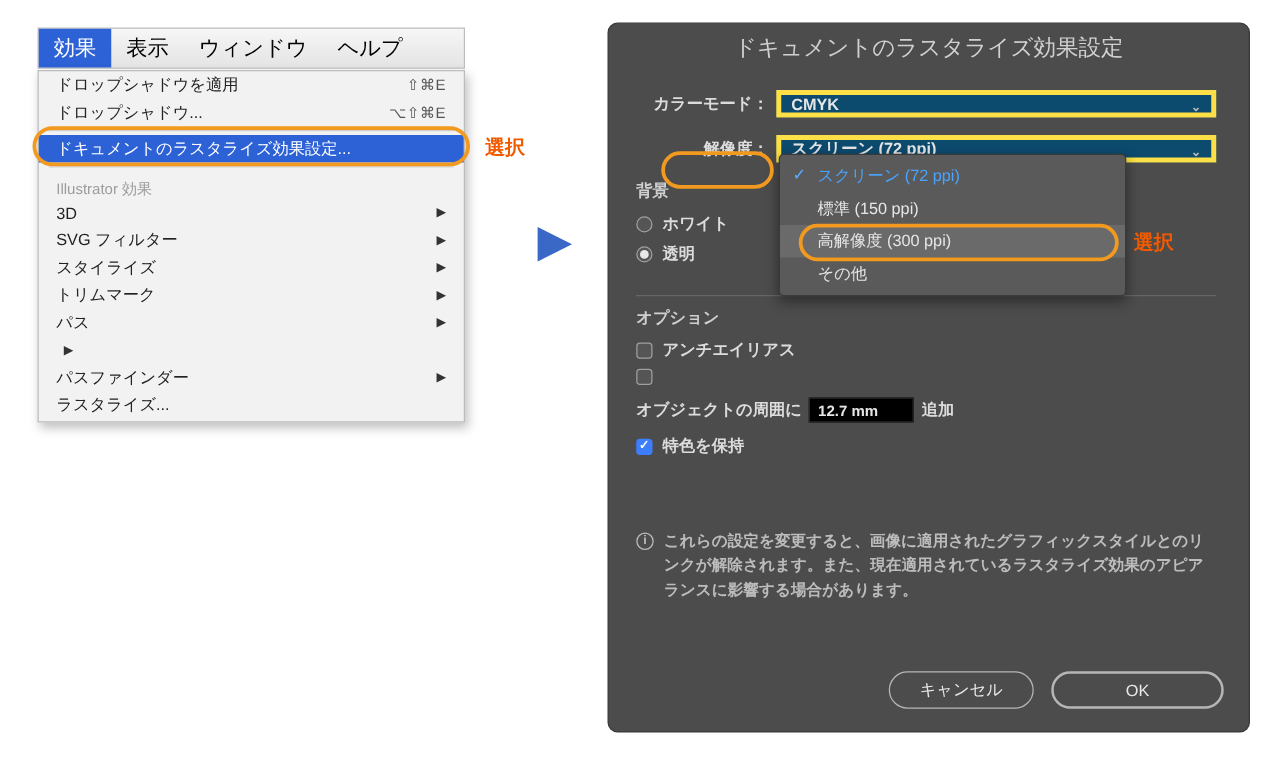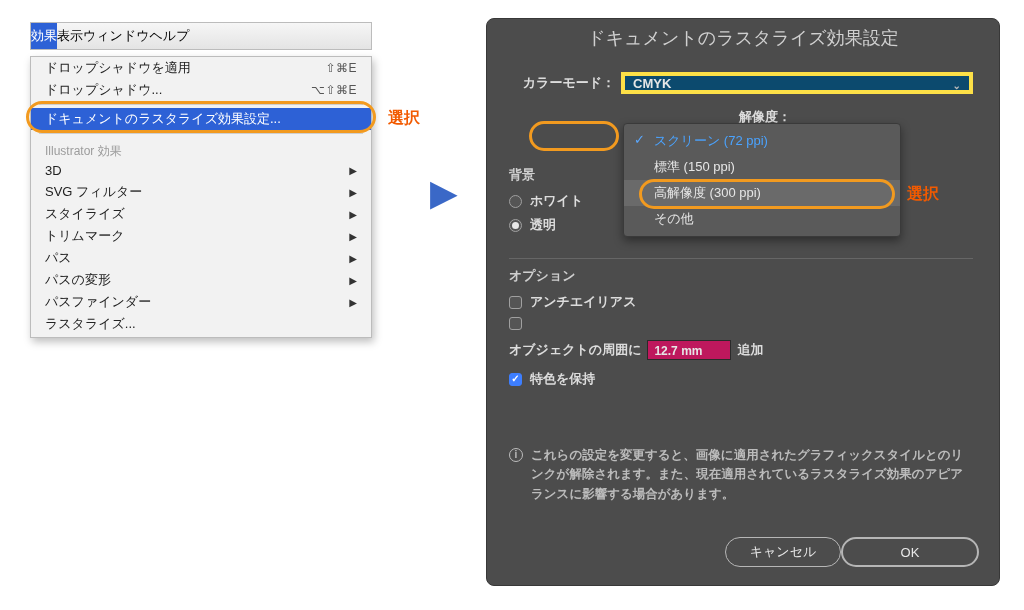--- a/index.html
+++ b/index.html
@@ -14,22 +14,22 @@
   
   .menubar {
     position: absolute;
     left: 30px; top: 22px;
     width: 342px;
     background: linear-gradient(#f6f6f6,#e4e4e4);
     border: 1px solid #bcbcbc;
     display: flex;
   }
   .menubar > div {
-    padding: 4px 0;
-    font-size: 13px;
+    padding: 4px 12px;
+    font-size: 17px;
     cursor: default;
   }
   .menubar .active {
     background: #2d61d6;
     color: #fff;
   }
 
   .dropdown {
     position: absolute;
     left: 30px; top: 56px;
@@ -154,21 +154,21 @@
   .check { border-radius: 3px; }
   .check.selected {
     background: #3d7eff; border-color: #3d7eff;
   }
   .check.selected::after {
     content: "✓"; color: #fff; font-size: 10px; line-height: 1;
   }
 
   .inline-input {
     display: inline-block;
-    background: #be185d;
+    background: #000000;
     border: 1px solid #2a2a2a;
     height: 20px; width: 84px;
     color: #e6e6e6;
     padding: 0 6px;
     line-height: 20px;
     margin: 0 6px;
     font-size: 12px;
   }
 
   .info-row {
@@ -187,21 +187,21 @@
     font-size: 10px;
     text-align: center;
     line-height: 12px;
     flex: 0 0 auto;
     margin-top: 2px;
   }
 
   .button-row {
     position: absolute;
     right: 20px; bottom: 18px;
-    display: flex; 
+    display: flex; gap: 14px;
   }
   .dlg-btn {
     min-width: 116px;
     height: 30px;
     border: 1.5px solid #b6b6b6;
     border-radius: 16px;
     background: transparent;
     color: #e8e8e8;
     display: flex; align-items: center; justify-content: center;
     font-size: 13px;
@@ -300,21 +300,20 @@
   </div>
   <div class="mi">
     <span class="label">トリムマーク</span>
     <span class="arrow">▶</span>
   </div>
   <div class="mi">
     <span class="label">パス</span>
     <span class="arrow">▶</span>
   </div>
   <div class="mi">
-    <span class="label">パスの変形</span>
     <span class="arrow">▶</span>
   </div>
   <div class="mi">
     <span class="label">パスファインダー</span>
     <span class="arrow">▶</span>
   </div>
   <div class="mi">
     <span class="label">ラスタライズ...</span>
   </div>
 </div>
@@ -330,21 +329,21 @@
   <div class="panel">
 
     <div class="row">
       <div class="rlabel">カラーモード：</div>
       <div class="value-box">
         <span>CMYK</span>
         <span class="chev">⌄</span>
       </div>
     </div>
 
-    <div class="row" style="margin-bottom:6px;flex-direction:column;">
+    <div class="row" style="margin-bottom:6px;">
       <div class="rlabel">解像度：</div>
       <div class="value-box">
         <span>スクリーン (72 ppi)</span>
         <span class="chev">⌄</span>
       </div>
     </div>
 
     <div class="section-title">背景</div>
     <div class="opt-row">
       <span class="radio"></span>

